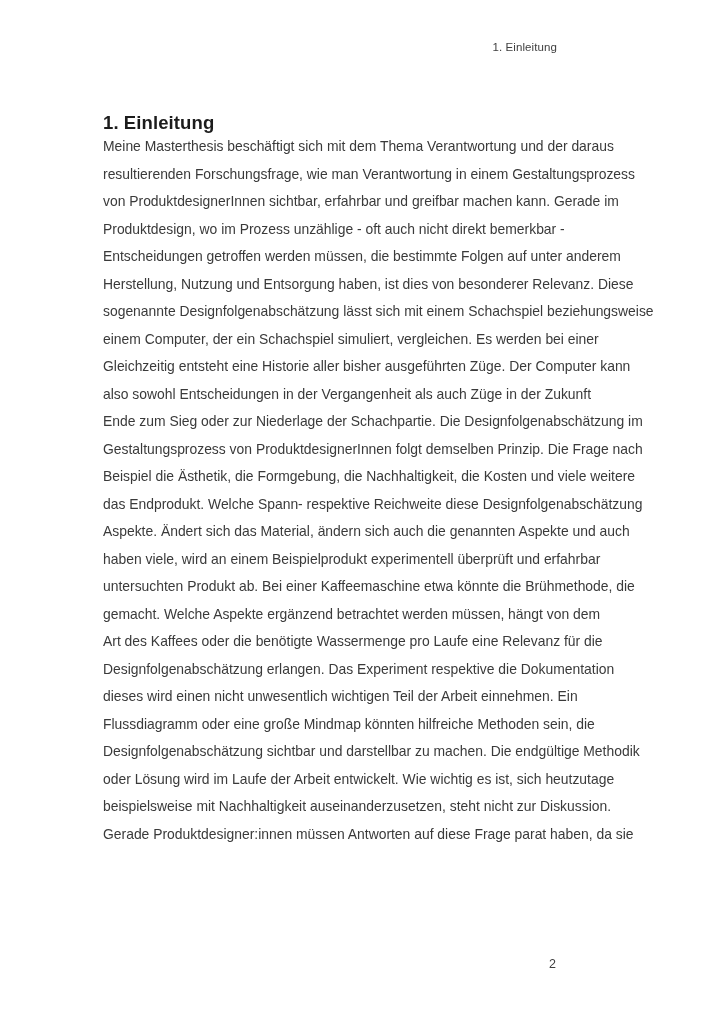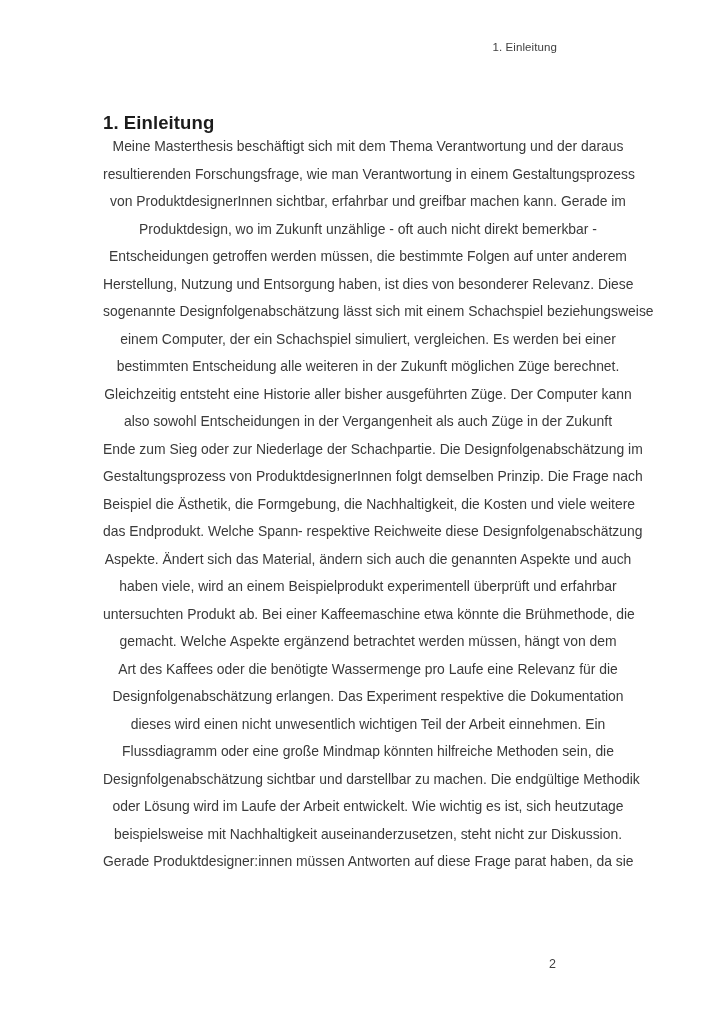--- a/index.html
+++ b/index.html
@@ -33,21 +33,20 @@
     letter-spacing: 0.1px;
   }
   .body-text {
     position: absolute;
     top: 133px;
     left: 103px;
     width: 530px;
     font-size: 13.9px;
     line-height: 27.5px;
     color: #3a3a3a;
-    text-align: center;
   }
   .body-text .line {
     white-space: nowrap;
   }
   .page-number {
     position: absolute;
     top: 957px;
     right: 104px;
     font-size: 12.5px;
     color: #3f3f3f;
@@ -59,26 +58,25 @@
 <div class="page">
 
   <div class="running-header">1. Einleitung</div>
 
   <h1 class="section-title">1. Einleitung</h1>
 
   <div class="body-text">
       <div class="line">Meine Masterthesis beschäftigt sich mit dem Thema Verantwortung und der daraus</div>
       <div class="line">resultierenden Forschungsfrage, wie man Verantwortung in einem Gestaltungsprozess</div>
       <div class="line">von ProduktdesignerInnen sichtbar, erfahrbar und greifbar machen kann. Gerade im</div>
-      <div class="line">Produktdesign, wo im Zukunft unzählige - oft auch nicht direkt bemerkbar -</div>
+      <div class="line">Produktdesign, wo im Prozess unzählige - oft auch nicht direkt bemerkbar -</div>
       <div class="line">Entscheidungen getroffen werden müssen, die bestimmte Folgen auf unter anderem</div>
       <div class="line">Herstellung, Nutzung und Entsorgung haben, ist dies von besonderer Relevanz. Diese</div>
       <div class="line">sogenannte Designfolgenabschätzung lässt sich mit einem Schachspiel beziehungsweise</div>
       <div class="line">einem Computer, der ein Schachspiel simuliert, vergleichen. Es werden bei einer</div>
-      <div class="line">bestimmten Entscheidung alle weiteren in der Zukunft möglichen Züge berechnet.</div>
       <div class="line">Gleichzeitig entsteht eine Historie aller bisher ausgeführten Züge. Der Computer kann</div>
       <div class="line">also sowohl Entscheidungen in der Vergangenheit als auch Züge in der Zukunft</div>
       <div class="line">Ende zum Sieg oder zur Niederlage der Schachpartie. Die Designfolgenabschätzung im</div>
       <div class="line">Gestaltungsprozess von ProduktdesignerInnen folgt demselben Prinzip. Die Frage nach</div>
       <div class="line">Beispiel die Ästhetik, die Formgebung, die Nachhaltigkeit, die Kosten und viele weitere</div>
       <div class="line">das Endprodukt. Welche Spann- respektive Reichweite diese Designfolgenabschätzung</div>
       <div class="line">Aspekte. Ändert sich das Material, ändern sich auch die genannten Aspekte und auch</div>
       <div class="line">haben viele, wird an einem Beispielprodukt experimentell überprüft und erfahrbar</div>
       <div class="line">untersuchten Produkt ab. Bei einer Kaffeemaschine etwa könnte die Brühmethode, die</div>
       <div class="line">gemacht. Welche Aspekte ergänzend betrachtet werden müssen, hängt von dem</div>

